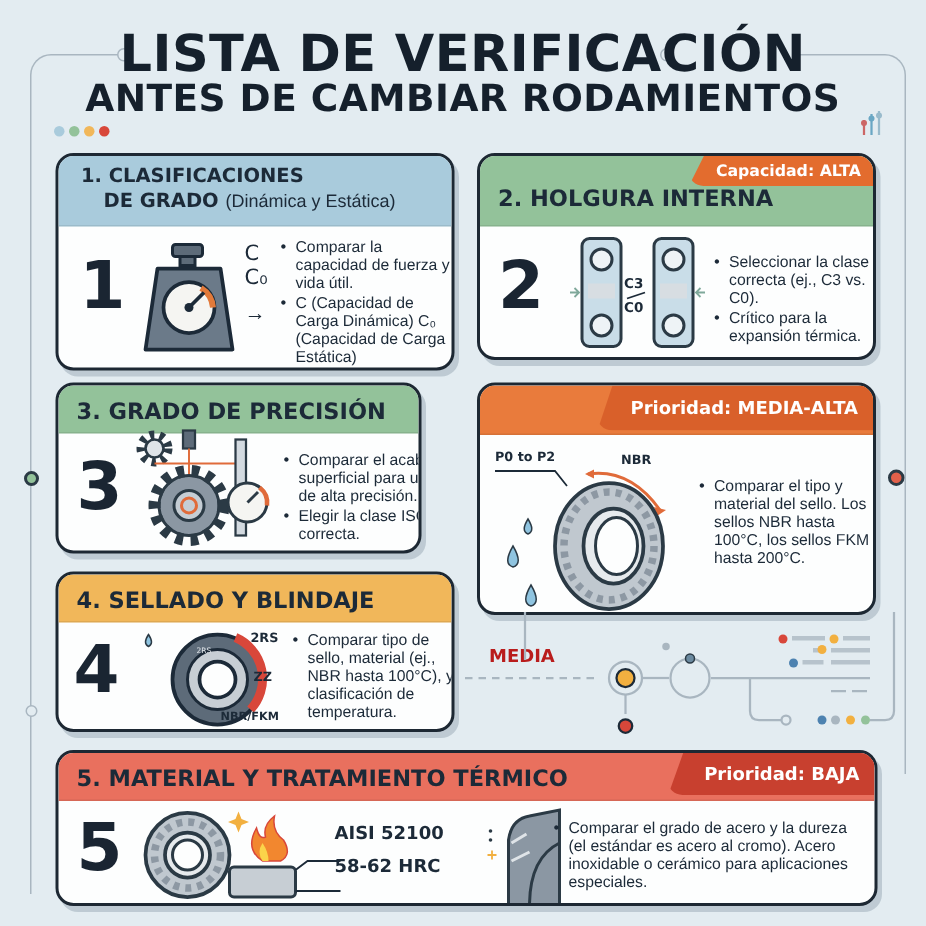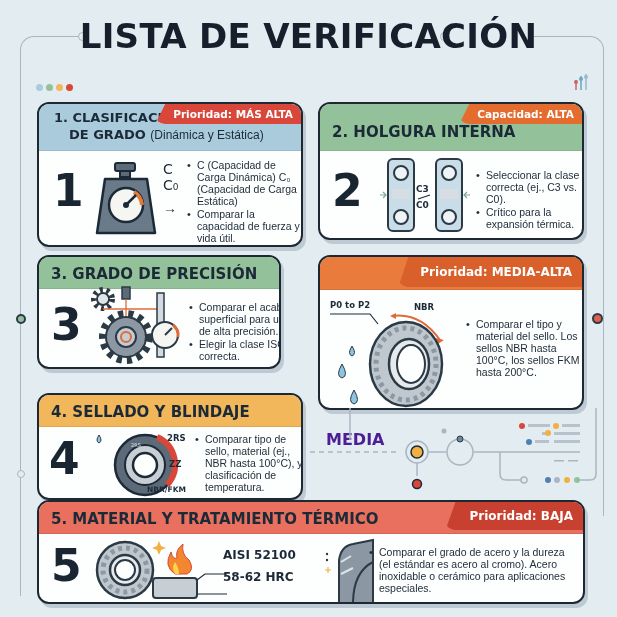--- a/index.html
+++ b/index.html
@@ -58,20 +58,21 @@
 </head>
 <body>
 
 <div class="frame-line" style="left:20px;top:36px;width:60px;height:560px;border-right:none;border-bottom:none;border-top-left-radius:14px;"></div>
 <div class="frame-line" style="left:530px;top:36px;width:74px;height:480px;border-left:none;border-bottom:none;border-top-right-radius:14px;"></div>
 <div style="position:absolute;left:78px;top:32px;width:9px;height:9px;border:1.5px solid #a9b6c0;border-radius:50%;background:#e3ecf1;"></div>
 <div style="position:absolute;left:440px;top:32px;width:9px;height:9px;border:1.5px solid #a9b6c0;border-radius:50%;background:#e3ecf1;"></div>
 
 <div class="title">
   <div class="l1">LISTA DE VERIFICACIÓN</div>
+  <div class="l2">ANTES DE CAMBIAR RODAMIENTOS</div>
 </div>
 
 <div class="dots" style="left:36px;top:84px;">
   <span style="background:#a9cbdc"></span>
     <span style="background:#93c29a"></span>
     <span style="background:#f1b75a"></span>
     <span style="background:#d8473a"></span>
 </div>
 <svg style="left:572px;top:72px;" width="20" height="20">
   <line x1="4" y1="8" x2="4" y2="18" stroke="#c66" stroke-width="1.5"></line>
@@ -88,39 +89,38 @@
 
 <div class="card" style="left:37px;top:102px;width:266px;height:145px;">
   <div class="head" style="background:#a9cbdc;height:47px;padding-top:5px;">
     <div style="font-size:13px;line-height:17px;padding-left:3px;">
       <span>1. CLASIFICACIONES</span>
     </div>
     <div style="font-size:13px;line-height:17px;padding-left:18px;">
       <span>DE GRADO</span>
       <span style="font-family:'Liberation Sans',sans-serif;font-weight:normal;font-size:12px;">(Dinámica y Estática)</span>
     </div>
-    <div class="prio" style="background:#d8473a;">Prioridad: MÁS ALTA</div>
   </div>
   <div class="body">
     <div class="bignum" style="left:14px;top:14px;">1</div>
     <svg style="left:52px;top:10px;" width="70" height="80">
       <rect x="24" y="2" width="20" height="8" rx="2" fill="#5d6b79" stroke="#1c2a38" stroke-width="2"></rect>
       <rect x="29" y="10" width="10" height="6" fill="#5d6b79" stroke="#1c2a38" stroke-width="2"></rect>
       <path d="M14 18 H56 L64 72 H6 Z" fill="#6b7a89" stroke="#1c2a38" stroke-width="2.5" stroke-linejoin="round"></path>
       <circle cx="35" cy="44" r="17" fill="#f5f5f2" stroke="#1c2a38" stroke-width="2.5"></circle>
       <path d="M43 31 A17 17 0 0 1 51 44" stroke="#e27a3a" stroke-width="4" fill="none"></path>
       <line x1="35" y1="44" x2="45" y2="34" stroke="#1c2a38" stroke-width="2.5"></line>
       <circle cx="35" cy="44" r="3" fill="#1c2a38"></circle>
     </svg>
     <div class="label-sm" style="left:124px;top:10px;font-size:14px;font-weight:normal;">C</div>
     <div class="label-sm" style="left:124px;top:26px;font-size:14px;font-weight:normal;">C₀</div>
     <div style="position:absolute;left:124px;top:49px;font-size:14px;font-weight:bold;">→</div>
     <ul class="bullets" style="left:148px;top:8px;width:118px;">
+      <li>Comparar la capacidad de fuerza y vida útil.</li>
       <li>C (Capacidad de Carga Dinámica) C₀ (Capacidad de Carga Estática)</li>
-      <li>Comparar la capacidad de fuerza y vida útil.</li>
       <li>Debe igualar o exceder.</li>
     </ul>
   </div>
 </div>
 
 <div class="card" style="left:318px;top:102px;width:266px;height:138px;">
   <div class="head" style="background:#93c29a;height:47px;padding-top:18px;">
     <span style="font-size:15px;">2. HOLGURA INTERNA</span>
     <div class="prio" style="background:#e36c2e;">Capacidad: ALTA</div>
   </div>
@@ -201,21 +201,21 @@
       <path d="M22 40 q-5 8 0 10 q5 -2 0 -10z" fill="#8fc4e0" stroke="#2b3a45" stroke-width="1"></path>
       <path d="M12 58 q-7 12 0 14 q7 -2 0 -14z" fill="#8fc4e0" stroke="#2b3a45" stroke-width="1"></path>
       <path d="M24 84 q-7 12 0 14 q7 -2 0 -14z" fill="#8fc4e0" stroke="#2b3a45" stroke-width="1"></path>
     </svg>
     <ul class="bullets" style="left:146px;top:28px;width:118px;">
       <li>Comparar el tipo y material del sello. Los sellos NBR hasta 100°C, los sellos FKM hasta 200°C.</li>
     </ul>
   </div>
 </div>
 
-<div class="card" style="left:37px;top:381px;width:266px;height:107px;margin-top:12px;">
+<div class="card" style="left:37px;top:381px;width:266px;height:107px;">
   <div class="head" style="background:#f1b75a;height:32px;padding-top:7px;">
     <span style="font-size:15px;">4. SELLADO Y BLINDAJE</span>
   </div>
   <div class="body">
     <div class="bignum" style="left:10px;top:6px;">4</div>
     <svg style="left:48px;top:4px;" width="110" height="68">
       <path d="M12 4 q-4 6 0 8 q4 -2 0 -8z" fill="#8fc4e0" stroke="#2b3a45" stroke-width="1"></path>
       <circle cx="58" cy="34" r="30" fill="#5d6b79" stroke="#1c2a38" stroke-width="2.5"></circle>
       <circle cx="58" cy="34" r="20" fill="#c7ced4" stroke="#1c2a38" stroke-width="2"></circle>
       <circle cx="58" cy="34" r="12" fill="#fdfefe" stroke="#1c2a38" stroke-width="2.5"></circle>
@@ -224,21 +224,21 @@
     </svg>
     <div class="label-sm" style="left:128px;top:6px;">2RS</div>
     <div class="label-sm" style="left:130px;top:32px;">ZZ</div>
     <div class="label-sm" style="left:108px;top:58px;font-size:7.5px;">NBR/FKM</div>
     <ul class="bullets" style="left:156px;top:6px;width:108px;">
       <li>Comparar tipo de sello, material (ej., NBR hasta 100°C), y clasificación de temperatura.</li>
     </ul>
   </div>
 </div>
 
-<div class="label-sm" style="left:326px;top:430px;font-size:16px;color:#4c1d95;">MEDIA</div>
+<div class="label-sm" style="left:326px;top:430px;font-size:12px;color:#b91c1c;">MEDIA</div>
 <svg style="left:300px;top:408px;" width="317" height="82">
   <line x1="50" y1="0" x2="50" y2="32" stroke="#a9b6c0" stroke-width="1.5"></line>
   <line x1="10" y1="44" x2="100" y2="44" stroke="#a9b6c0" stroke-width="1.5" stroke-dasharray="5 4"></line>
   <circle cx="117" cy="44" r="11" fill="#e3ecf1" stroke="#a9b6c0" stroke-width="1.5"></circle>
   <circle cx="117" cy="44" r="6" fill="#f2b040" stroke="#1c2a38" stroke-width="1.5"></circle>
   <line x1="117" y1="55" x2="117" y2="68" stroke="#a9b6c0" stroke-width="1.5"></line>
   <circle cx="117" cy="76" r="4.5" fill="#d8473a" stroke="#1c2a38" stroke-width="1.5"></circle>
   <line x1="128" y1="44" x2="146" y2="44" stroke="#a9b6c0" stroke-width="1.5"></line>
   <circle cx="160" cy="44" r="13" fill="none" stroke="#a9b6c0" stroke-width="1.5"></circle>
   <circle cx="160" cy="31" r="3" fill="#6b8aa0" stroke="#2b3a45" stroke-width="1"></circle>

